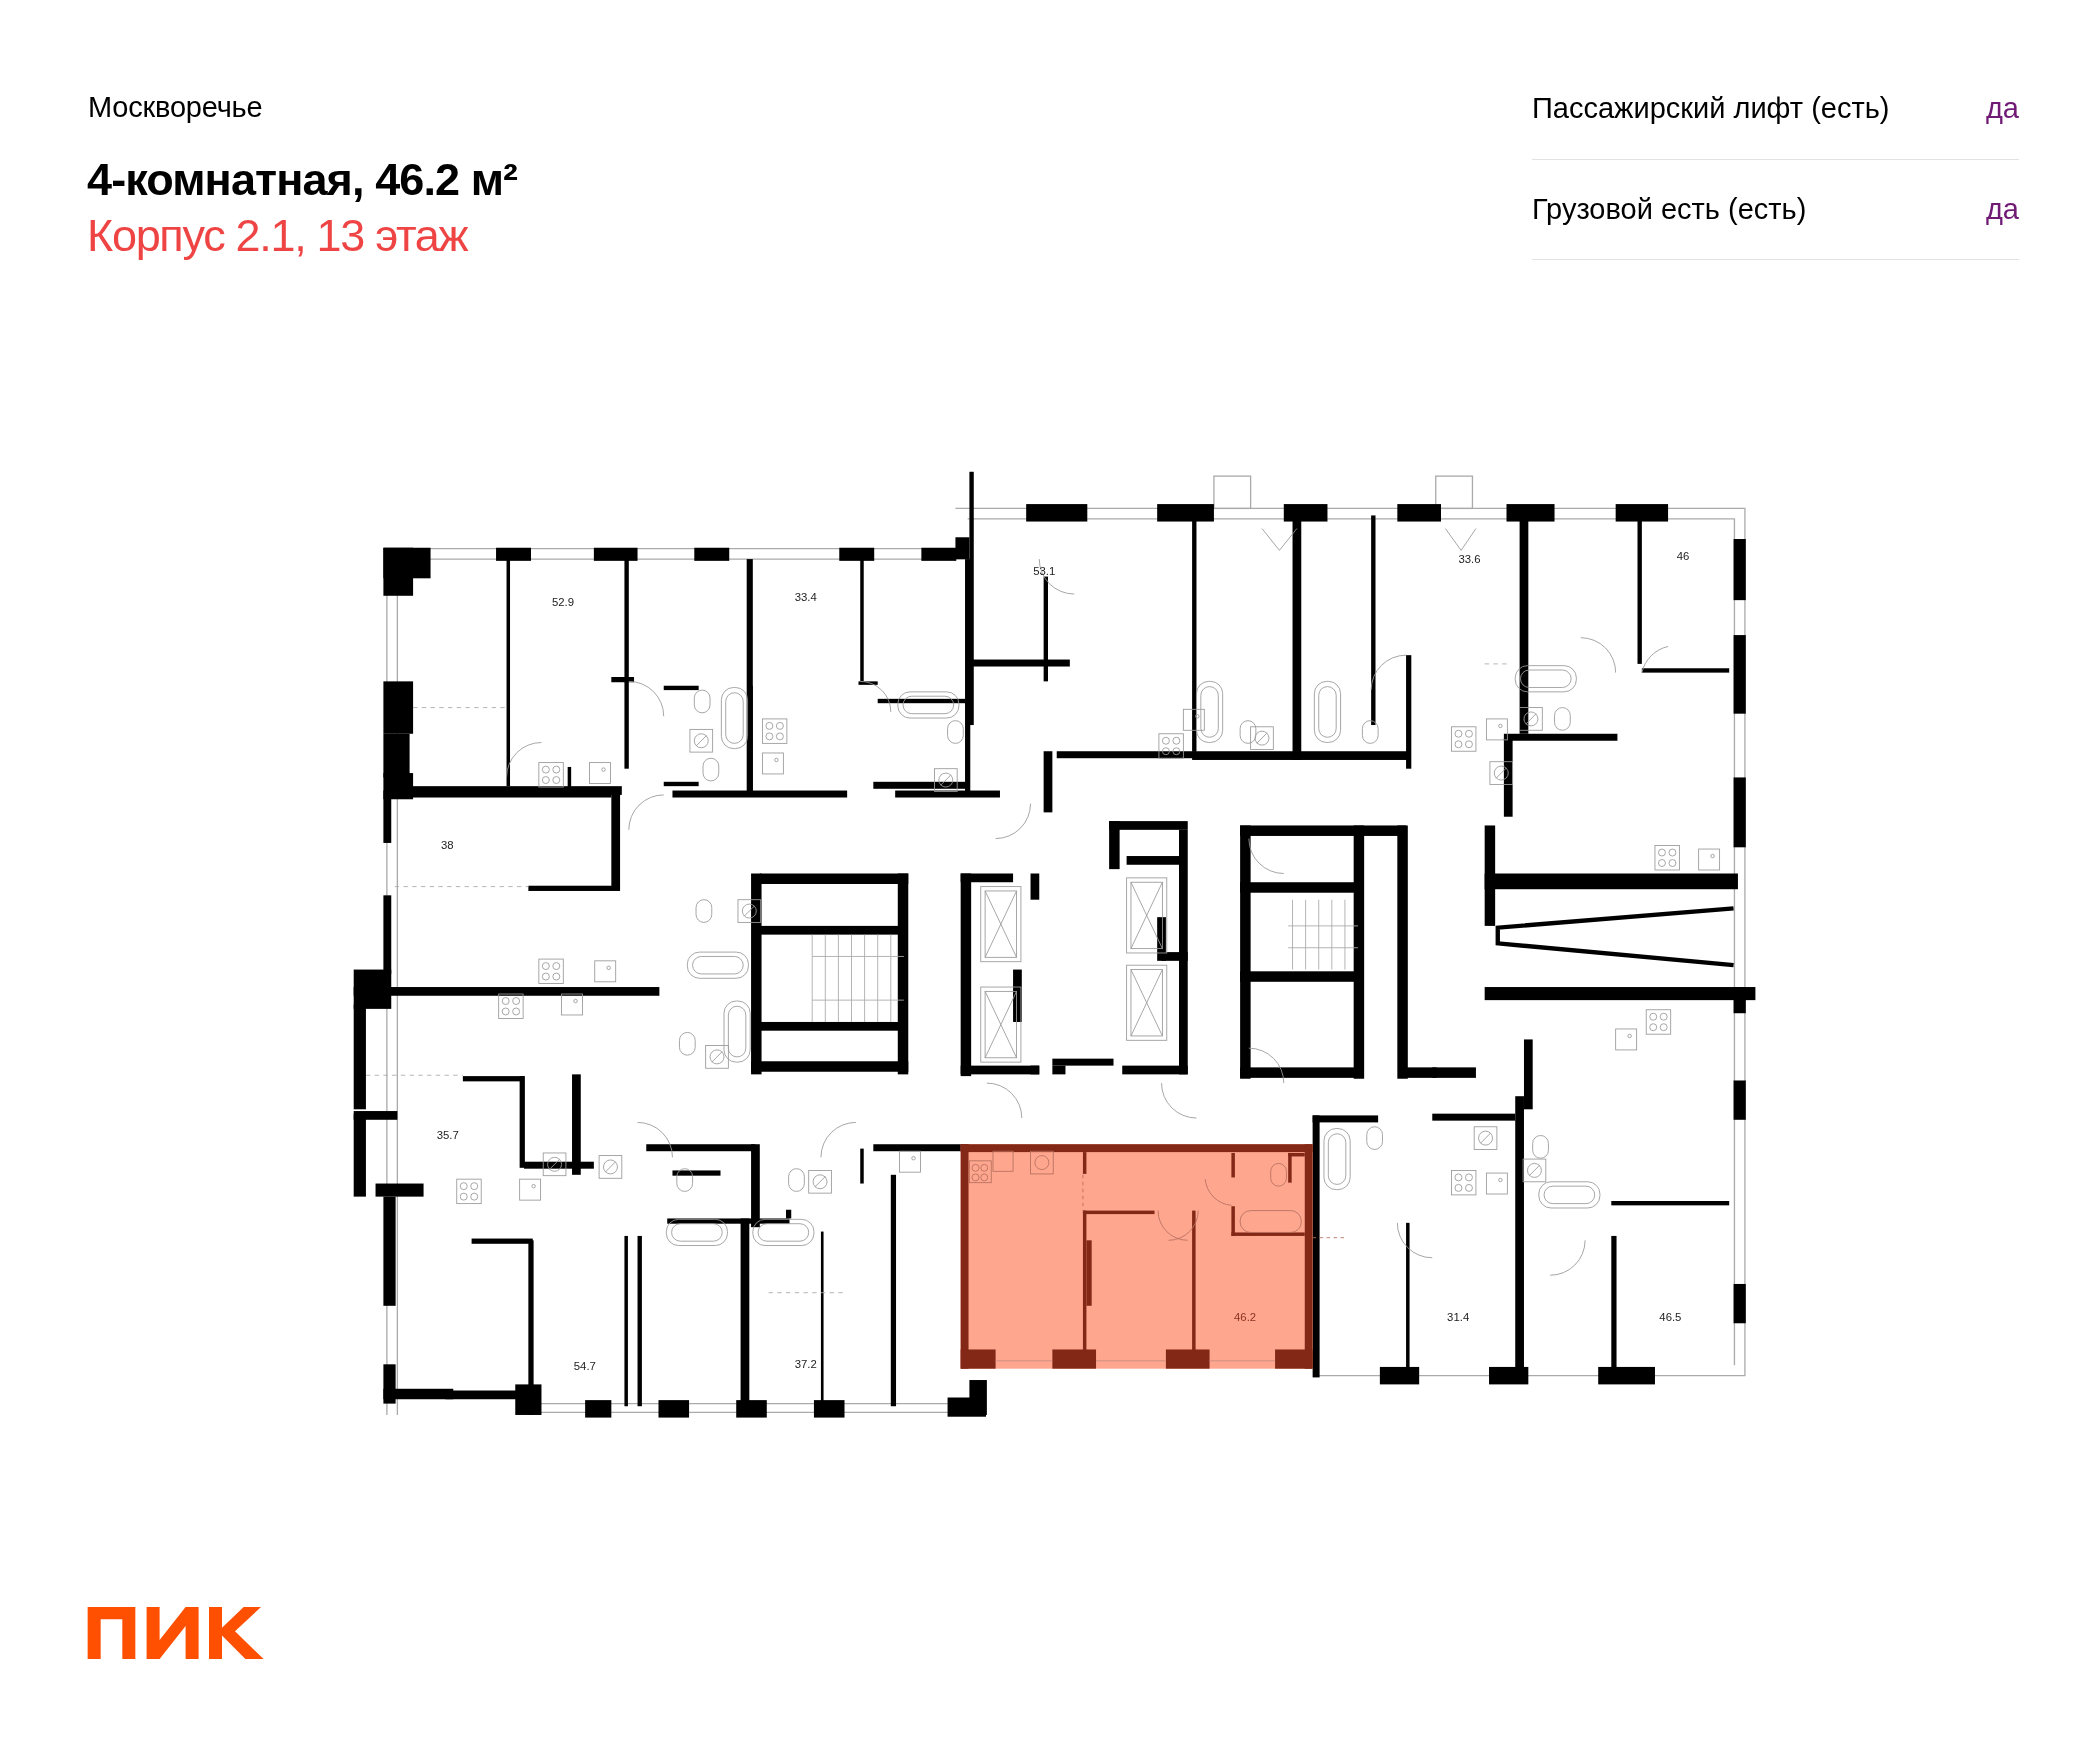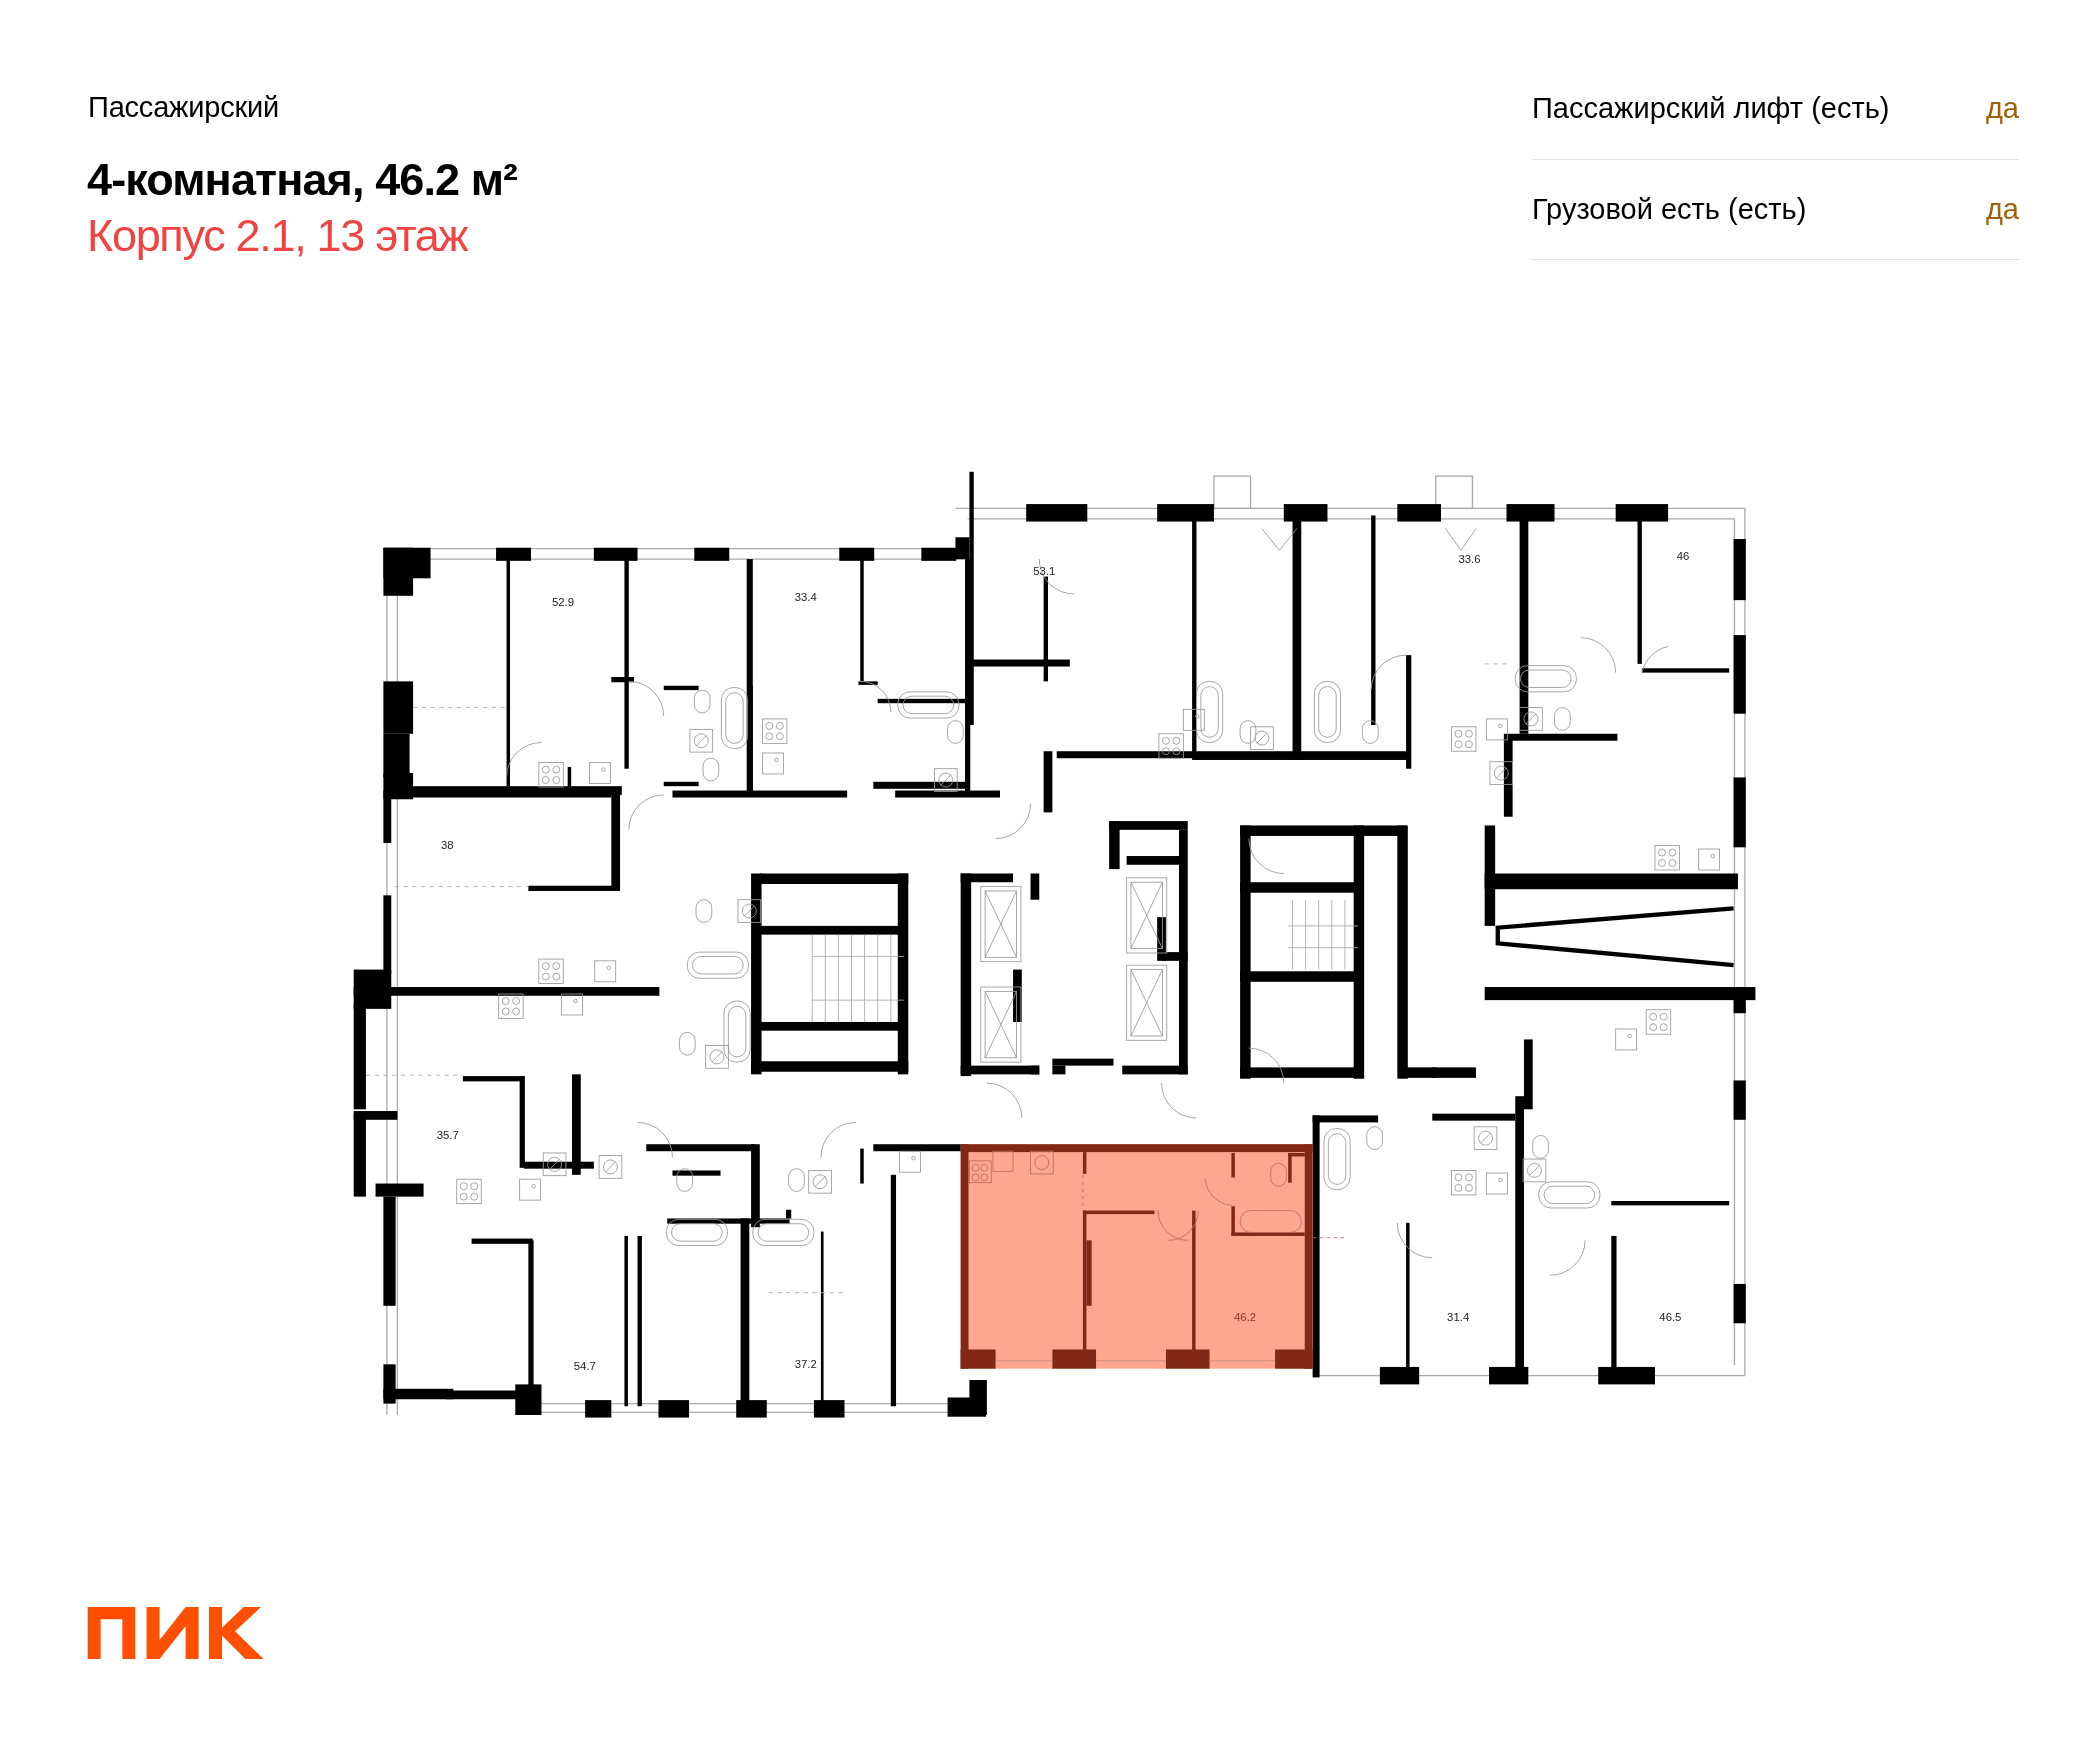--- a/index.html
+++ b/index.html
@@ -5,30 +5,30 @@
   html, body { margin: 0; padding: 0; background: #ffffff; }
   body { width: 2096px; height: 1747px; position: relative; overflow: hidden;
          font-family: "Liberation Sans", "DejaVu Sans", sans-serif; color: #000; }
   .project { position: absolute; left: 88px; top: 91px; font-size: 29px; font-weight: 500; letter-spacing: -0.2px; }
   .title { position: absolute; left: 87px; top: 154px; font-size: 45px; font-weight: 700; letter-spacing: -0.9px; line-height: 52px; }
   .subtitle { position: absolute; left: 87px; top: 210px; font-size: 45px; font-weight: 400; color: #ef4444; letter-spacing: -1.3px; line-height: 52px; }
   .props { position: absolute; left: 1504px; top: 57px; width: 515px; }
   .prop-row { height: 100px; border-bottom: 1.7px solid #e2e2e2; display: flex; justify-content: space-between; align-items: center; box-sizing: border-box; margin-left: 28px; }
   .prop-row.first { height: 103px; }
   .prop-label { font-size: 29px; font-weight: 500; }
-  .prop-value { font-size: 29px; color: #a16207; }
+  .prop-value { font-size: 29px; color: #701a75; }
   .logo { position: absolute; left: 87px; top: 1607px; height: 52px; }
   .plan { position: absolute; left: 0; top: 0; }
   .area-label { font-family: "Liberation Sans", sans-serif; font-size: 13px; fill: #222; }
   .area-label.hl { fill: #8a3322; }
 </style>
 </head>
 <body>
 
-<div class="project">Пассажирский</div>
+<div class="project">Москворечье</div>
 <div class="title">4-комнатная, 46.2 м²</div>
 <div class="subtitle">Корпус 2.1, 13 этаж</div>
 
 <div class="props">
   <div class="prop-row first">
     <span class="prop-label">Пассажирский лифт (есть)</span>
     <span class="prop-value">да</span>
   </div>
   <div class="prop-row">
     <span class="prop-label">Грузовой есть (есть)</span>

